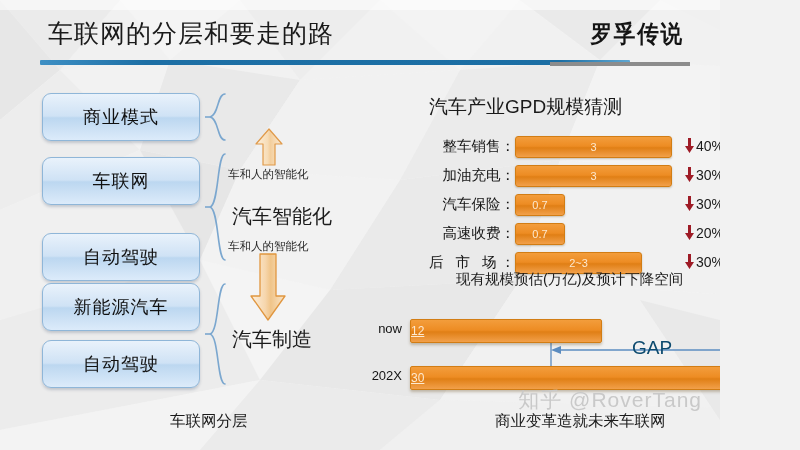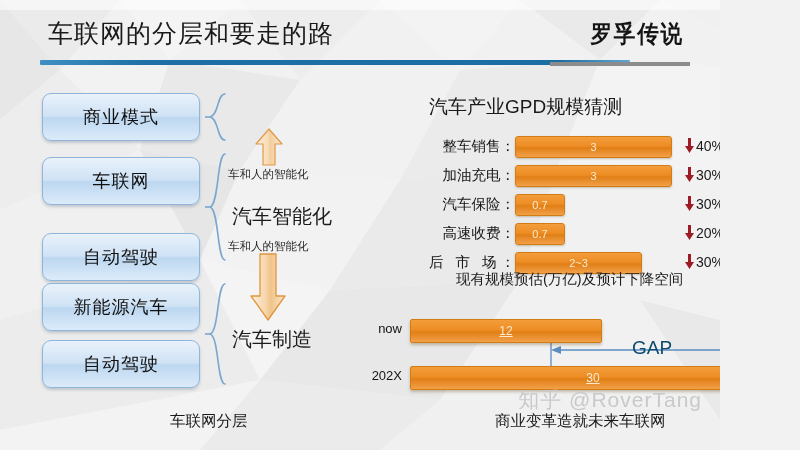--- a/index.html
+++ b/index.html
@@ -108,21 +108,21 @@
   
   .gap-wrap{position:absolute;z-index:6;left:360px;top:305px;width:430px;height:90px;}
   .gap-label{
     position:absolute;font-size:13px;color:#141414;text-align:right;width:52px;
   }
   .gbar{
     position:absolute;height:22px;
     border:1px solid #d27d14;border-radius:2px;
     background:linear-gradient(180deg,#f39d3c 0%,#ed8c23 46%,#e07f15 54%,#f2a04a 100%);
     box-shadow:0 2px 3px rgba(90,60,10,.3);
-    display:flex;align-items:center;justify-content:center;
+    display:flex;align-items:center;
     font-size:12px;color:#fde9cf;text-decoration:underline;
   }
   .gap-text{
     position:absolute;font-size:19px;color:#0c4a6e;background:transparent;
     padding:0 4px;
   }
   .gap-svg{position:absolute;left:0;top:0;}
 
   
   .cap{

